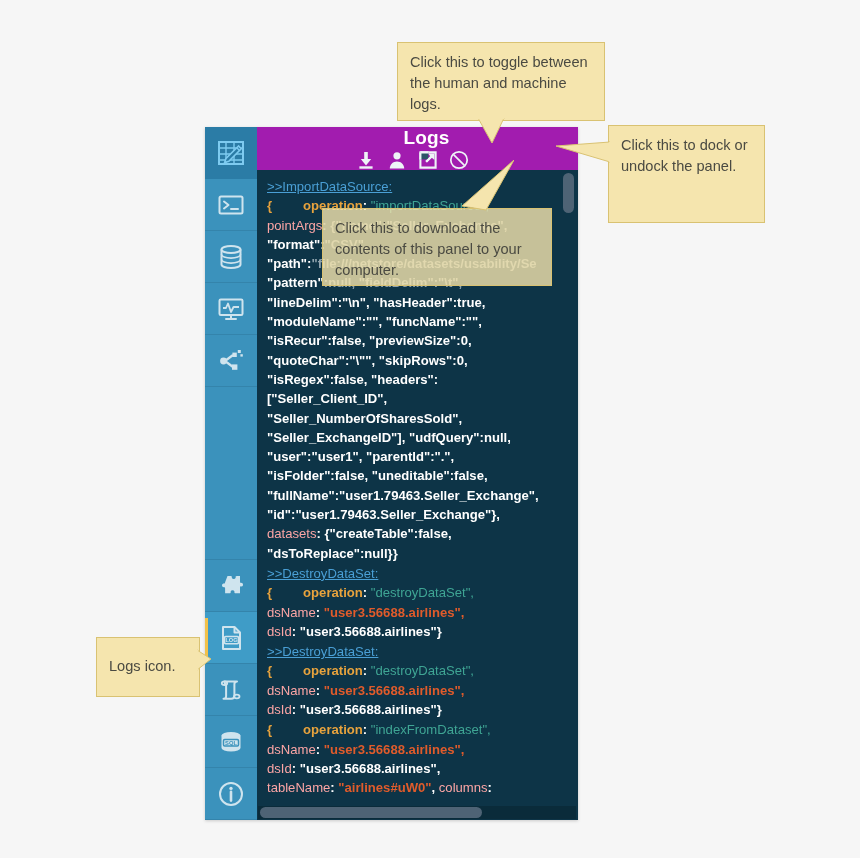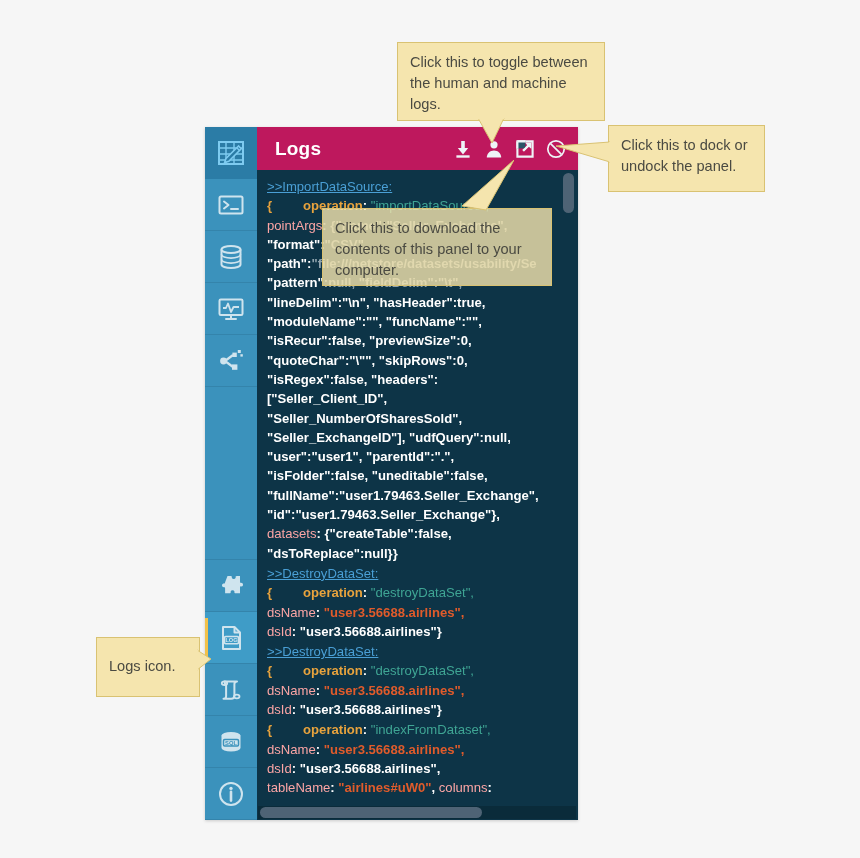--- a/index.html
+++ b/index.html
@@ -37,23 +37,24 @@
   .rail-item.sel{background:#3f9cc7;}
   .rail-item.sel:before{
     content:"";position:absolute;left:0;top:6px;bottom:6px;width:3px;background:#f2c14a;
   }
   .rail-gap{flex:1 1 auto;border-bottom:1px solid #3484ab;}
   .rail-icon{display:block;}
 
   
   #panel-header{
     left:257px;top:127px;width:321px;height:43px;
-    background:#be185d;
+    background:#a21caf;
     display:flex;align-items:center;
     z-index:3;
+    flex-direction:column;
   }
   #panel-title{
     color:#ffffff;font-size:19px;font-weight:bold;
     margin-left:18px;letter-spacing:.2px;
     flex:1 1 auto;
   }
   .hdr-btns{display:flex;align-items:center;gap:9px;margin-right:11px;}
   .hdr-btn{width:22px;height:22px;display:flex;align-items:center;justify-content:center;cursor:pointer;}
 
   
@@ -105,21 +106,21 @@
     background:#f5e5ae;border:1px solid #d9c272;
     color:#4a4a42;font-size:14.6px;line-height:21px;
     padding:9px 12px 10px 12px;
     box-sizing:border-box;
     z-index:20;
   }
   .callout.translucent{background:rgba(245,229,174,.80);}
   .tail{position:absolute;z-index:21;}
 
   #co-toggle{left:397px;top:42px;width:208px;height:79px;}
-  #co-dock{left:608px;top:125px;width:157px;height:67px;}
+  #co-dock{left:608px;top:125px;width:157px;height:98px;}
   #co-download{left:322px;top:208px;width:230px;height:78px;z-index:19;}
   #co-logsicon{left:96px;top:637px;width:104px;height:60px;
      display:flex;align-items:center;}
 </style>
 </head>
 <body>
 
 <div class="abs" id="panel"></div>
 
 <div class="abs" id="log-body">

